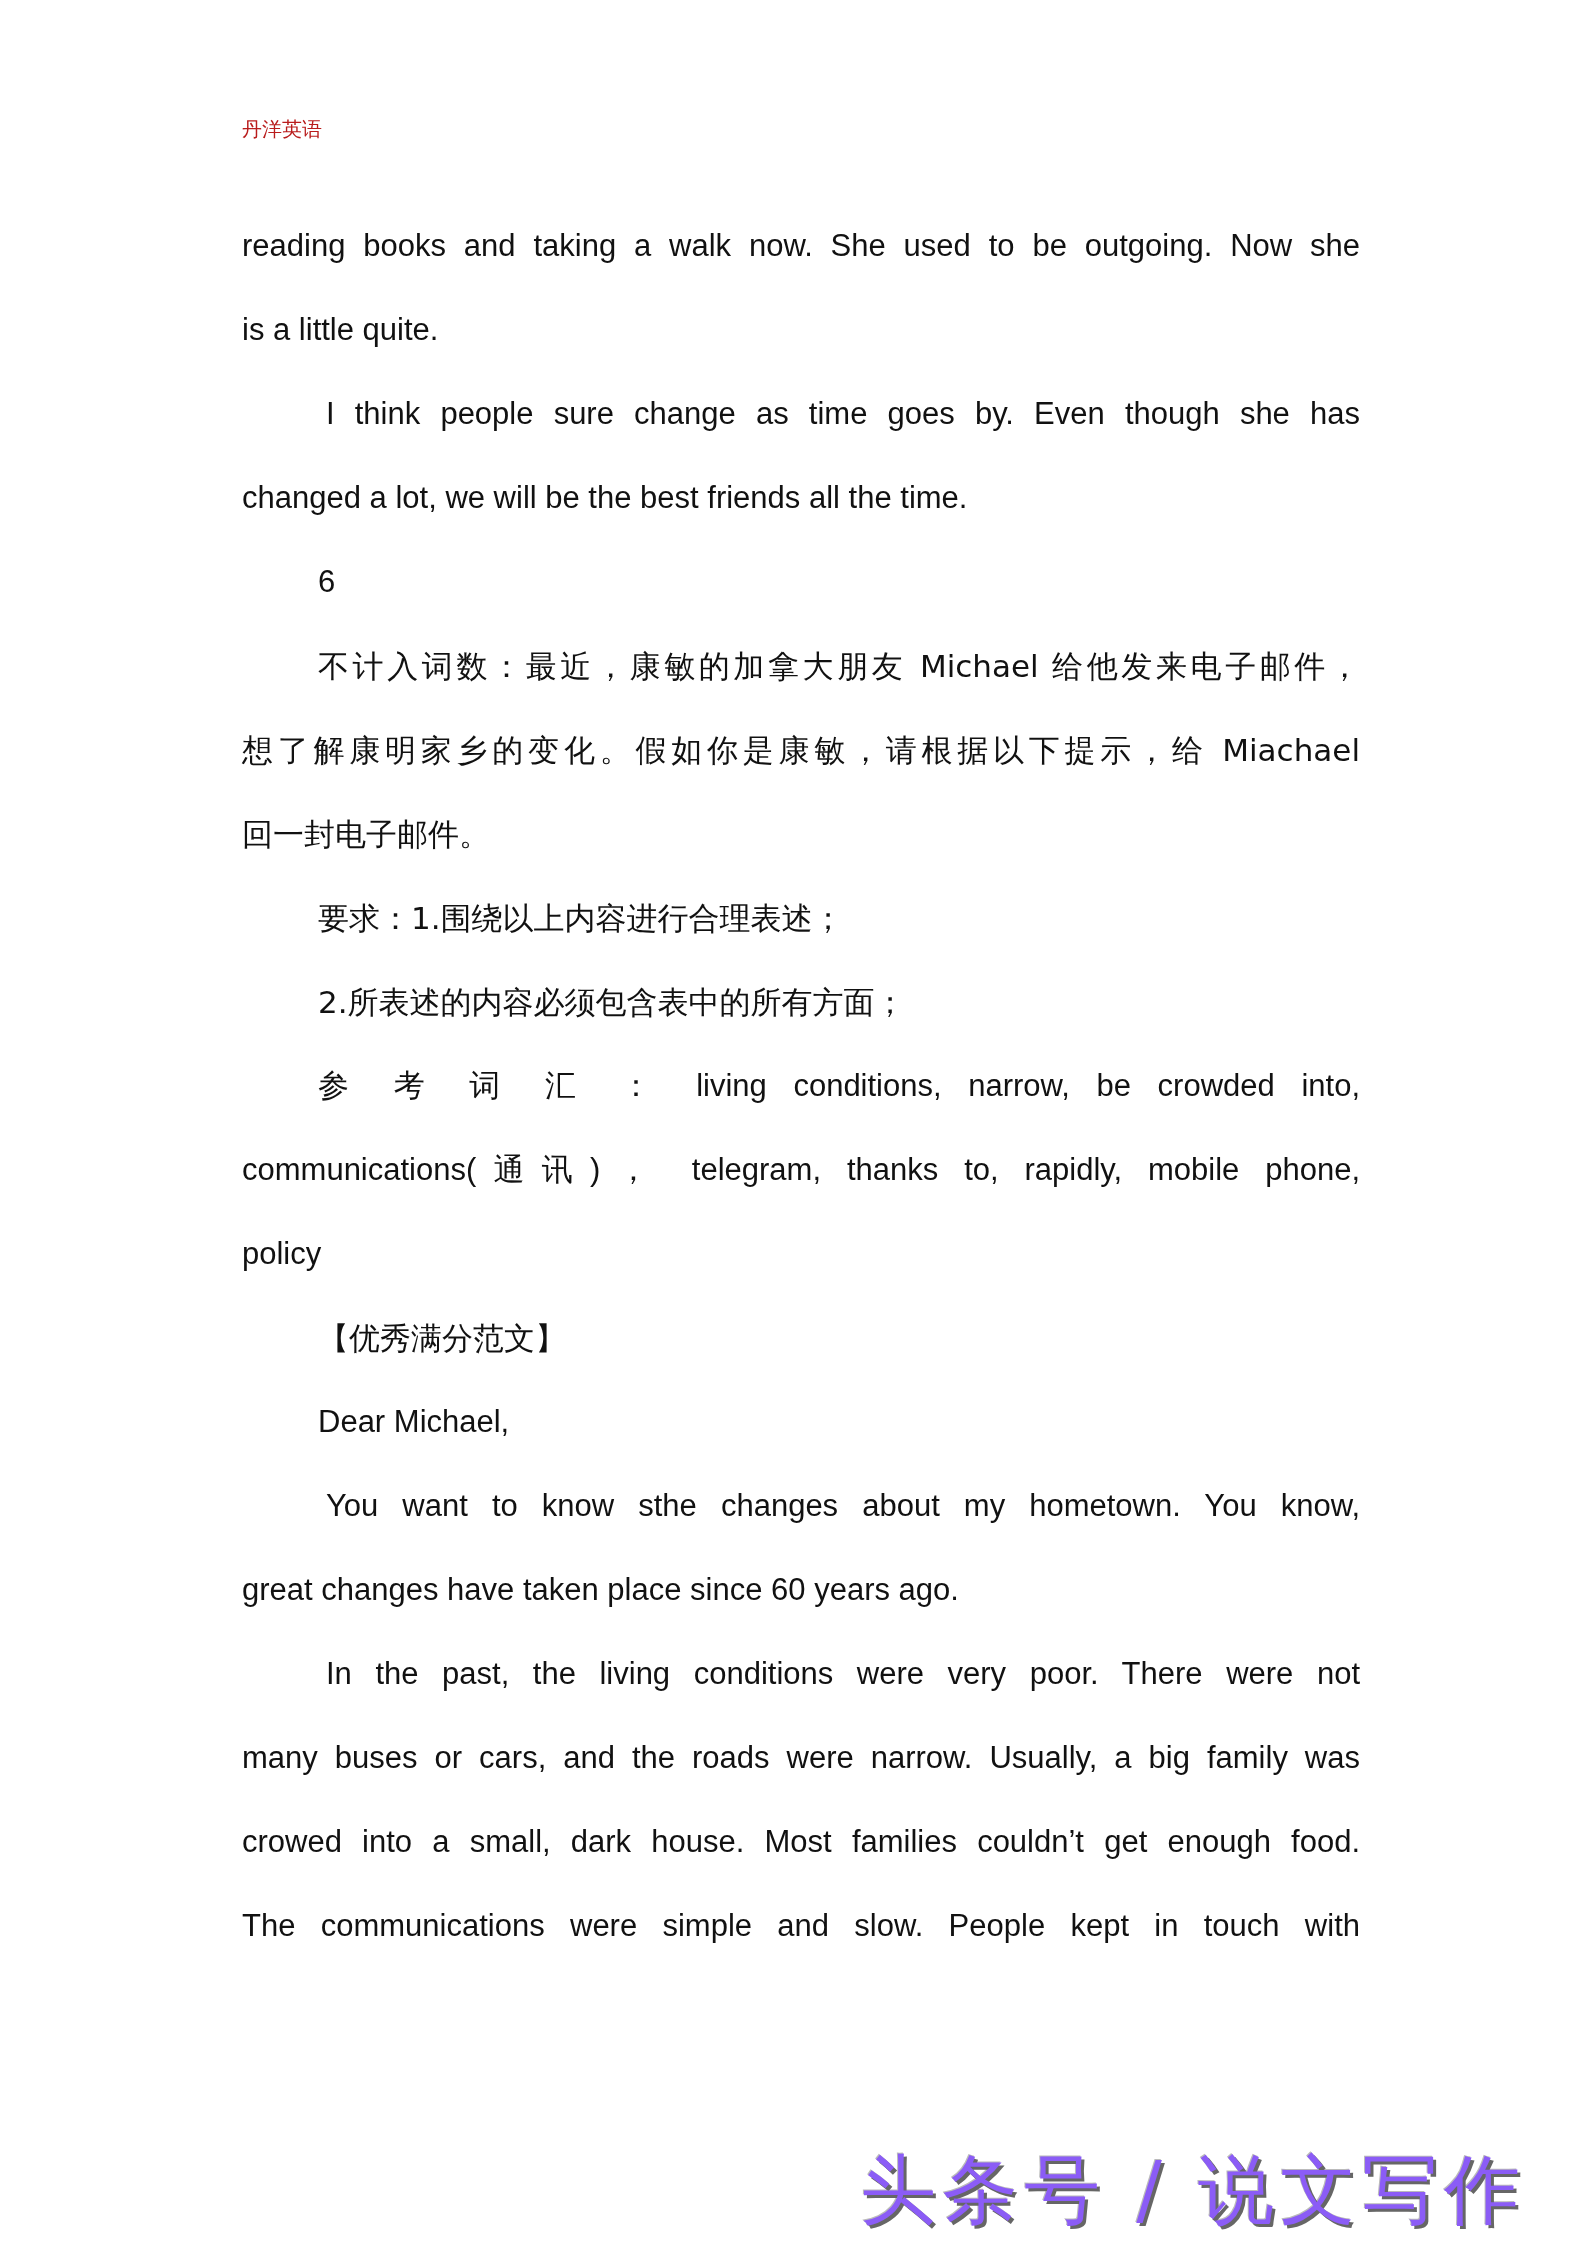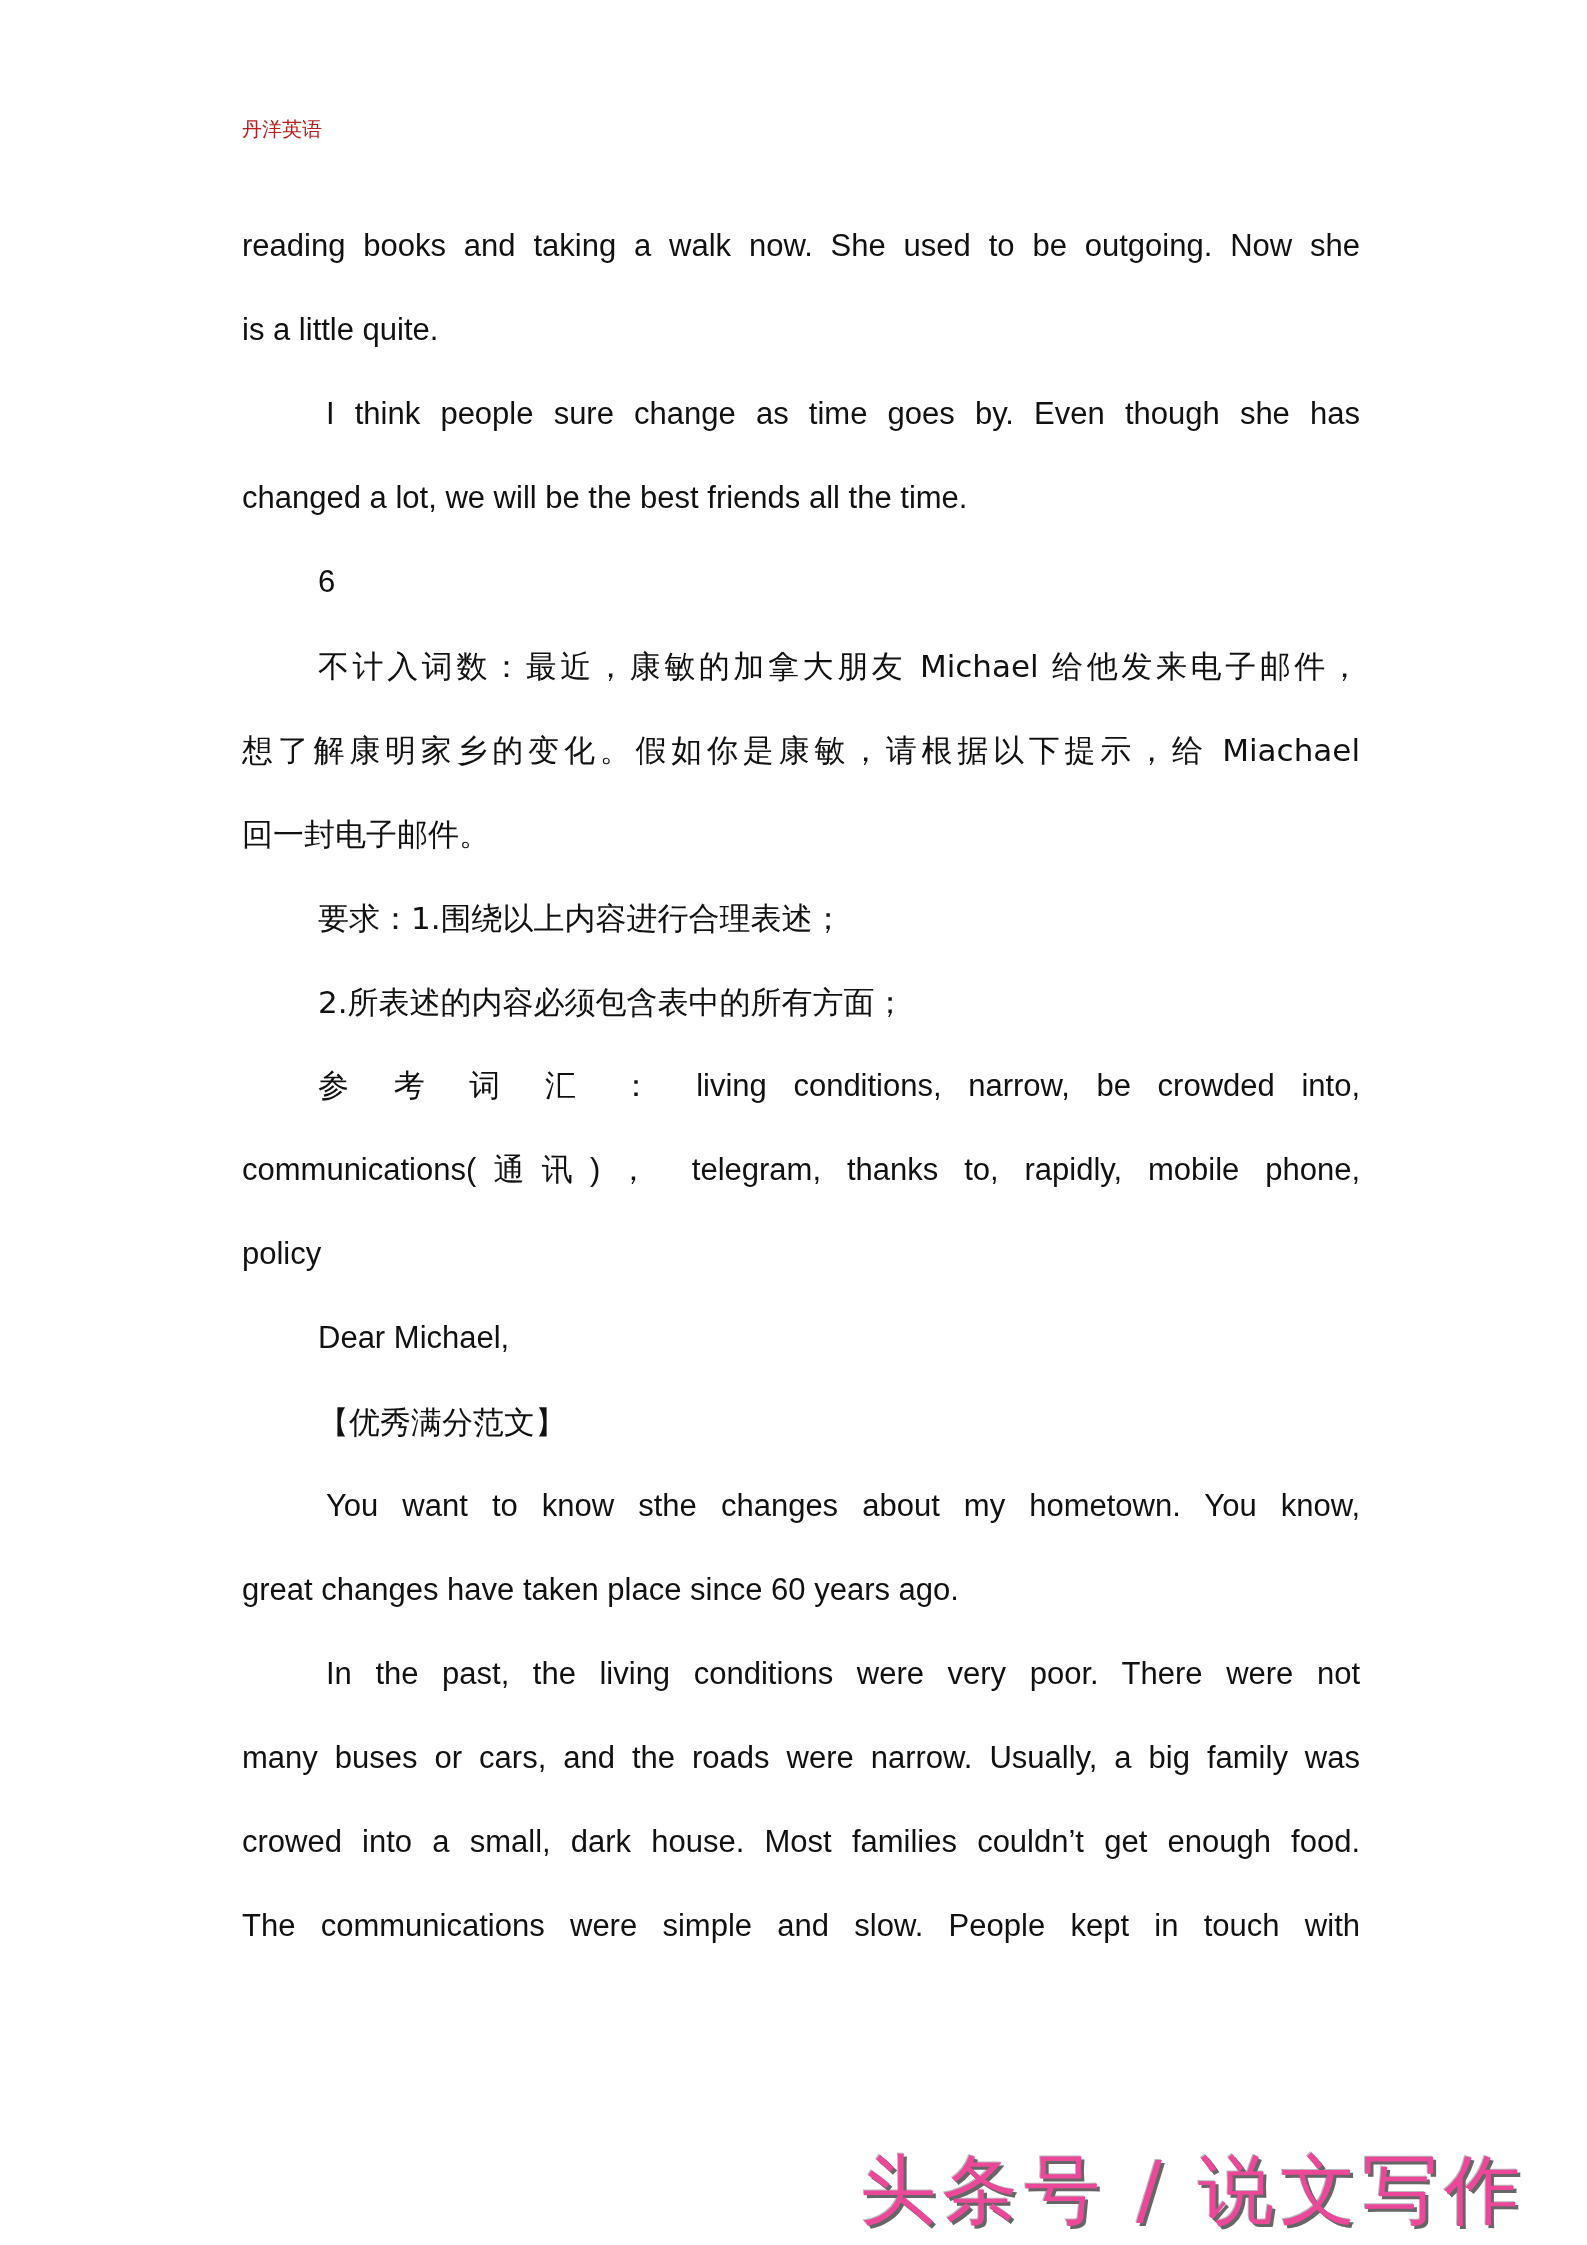--- a/index.html
+++ b/index.html
@@ -7,21 +7,21 @@
          font-family: "Liberation Sans", "DejaVu Sans", sans-serif; color: #111; }
   .header { position: absolute; left: 242px; top: 116px; font-size: 20px; color: #b91c1c;
             font-family: Liberation Sans, sans-serif; }
   .page { position: absolute; left: 242px; top: 216px; width: 1118px; }
   .line { height: 84px; line-height: 60px; font-size: 31px; white-space: nowrap; }
   .just { text-align: justify; text-align-last: justify; white-space: normal; }
   .indent { padding-left: 76px; }
   .indent-sm { padding-left: 84px; }
   .cjk { font-family: "DejaVu Sans", sans-serif; }
   .wm { position: absolute; left: 860px; top: 2140px; font-size: 76px; letter-spacing: 6px;
-        color: #ec4899; font-family: "DejaVu Sans", sans-serif;
+        color: #8b5cf6; font-family: "DejaVu Sans", sans-serif;
         text-shadow: 3px 3px 0 #666, -1px -1px 0 #bbb; }
 </style>
 </head>
 <body>
 
 <div class="header">丹洋英语</div>
 
 <div class="page">
   <div class="line just">reading books and taking a walk now. She used to be outgoing. Now she</div>
   <div class="line">is a little quite.</div>
@@ -29,22 +29,22 @@
   <div class="line">changed a lot, we will be the best friends all the time.</div>
   <div class="line indent">6</div>
   <div class="line just indent cjk">不计入词数：最近，康敏的加拿大朋友 Michael 给他发来电子邮件，</div>
   <div class="line just cjk">想了解康明家乡的变化。假如你是康敏，请根据以下提示，给 Miachael</div>
   <div class="line cjk">回一封电子邮件。</div>
   <div class="line indent cjk">要求：1.围绕以上内容进行合理表述；</div>
   <div class="line indent cjk">2.所表述的内容必须包含表中的所有方面；</div>
   <div class="line just indent">参 考 词 汇 ： living conditions, narrow, be crowded into,</div>
   <div class="line just">communications(通讯)， telegram, thanks to, rapidly, mobile phone,</div>
   <div class="line">policy</div>
+  <div class="line indent cjk">【优秀满分范文】</div>
   <div class="line indent">Dear Michael,</div>
-  <div class="line indent cjk">【优秀满分范文】</div>
   <div class="line just indent-sm">You want to know sthe changes about my hometown. You know,</div>
   <div class="line">great changes have taken place since 60 years ago.</div>
   <div class="line just indent-sm">In the past, the living conditions were very poor. There were not</div>
   <div class="line just">many buses or cars, and the roads were narrow. Usually, a big family was</div>
   <div class="line just">crowed into a small, dark house. Most families couldn’t get enough food.</div>
   <div class="line just">The communications were simple and slow. People kept in touch with</div>
 </div>
 
 <div class="wm">头条号 / 说文写作</div>
 

